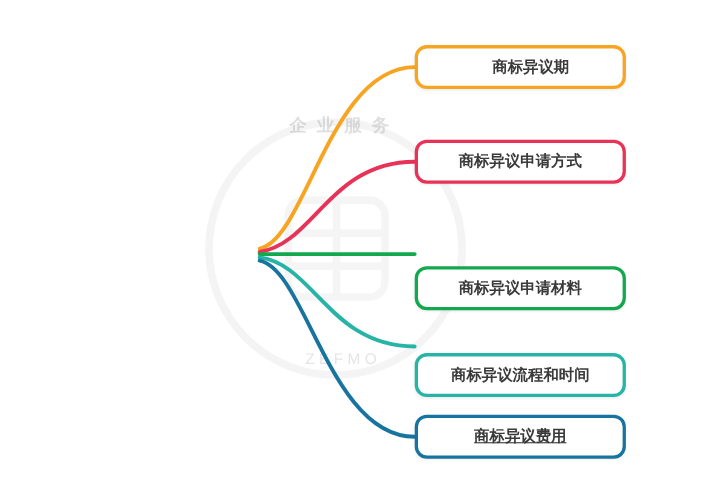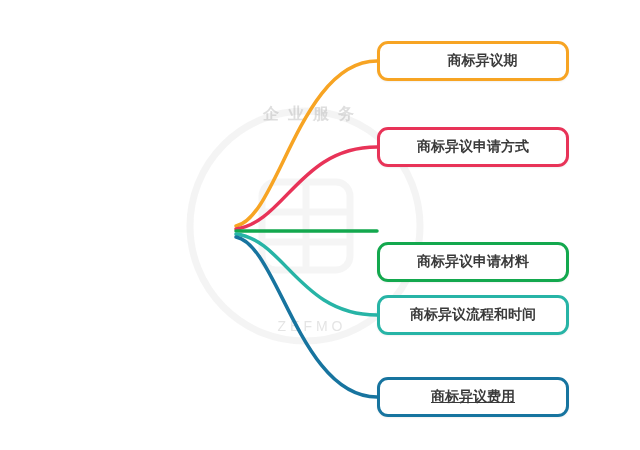--- a/index.html
+++ b/index.html
@@ -80,17 +80,17 @@
     <path d="M236,237 C278,245 300,397 377,397" fill="none" stroke="#17749f" stroke-width="3.5" stroke-linecap="round"></path>
   </svg>
 
 
   <div class="node branch b0" style="border-color: rgb(247, 164, 35); padding-left: 19px;">商标异议期</div>
 
   <div class="node branch b1" style="border-color: rgb(232, 51, 88); text-align: center;">商标异议申请方式</div>
 
   <div class="node branch b2" style="border-color: rgb(19, 168, 78);">商标异议申请材料</div>
 
-  <div class="node branch b3" style="border-color: rgb(39, 180, 166);">商标异议流程和时间</div>
+  <div class="node branch b3" style="border-color: rgb(39, 180, 166); margin-top: 26px;">商标异议流程和时间</div>
 
   <div class="node branch b4" style="border-color: rgb(23, 116, 159);">商标异议费用</div>
 
 </div>
 
 </body></html>

